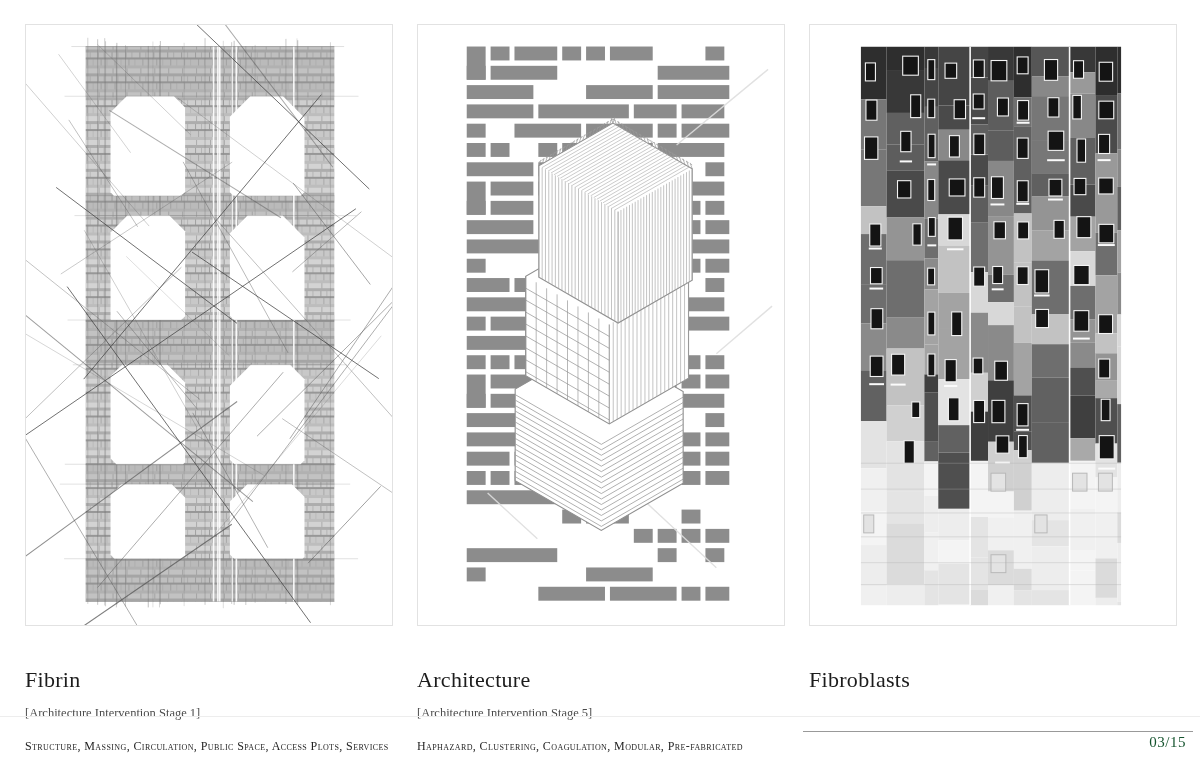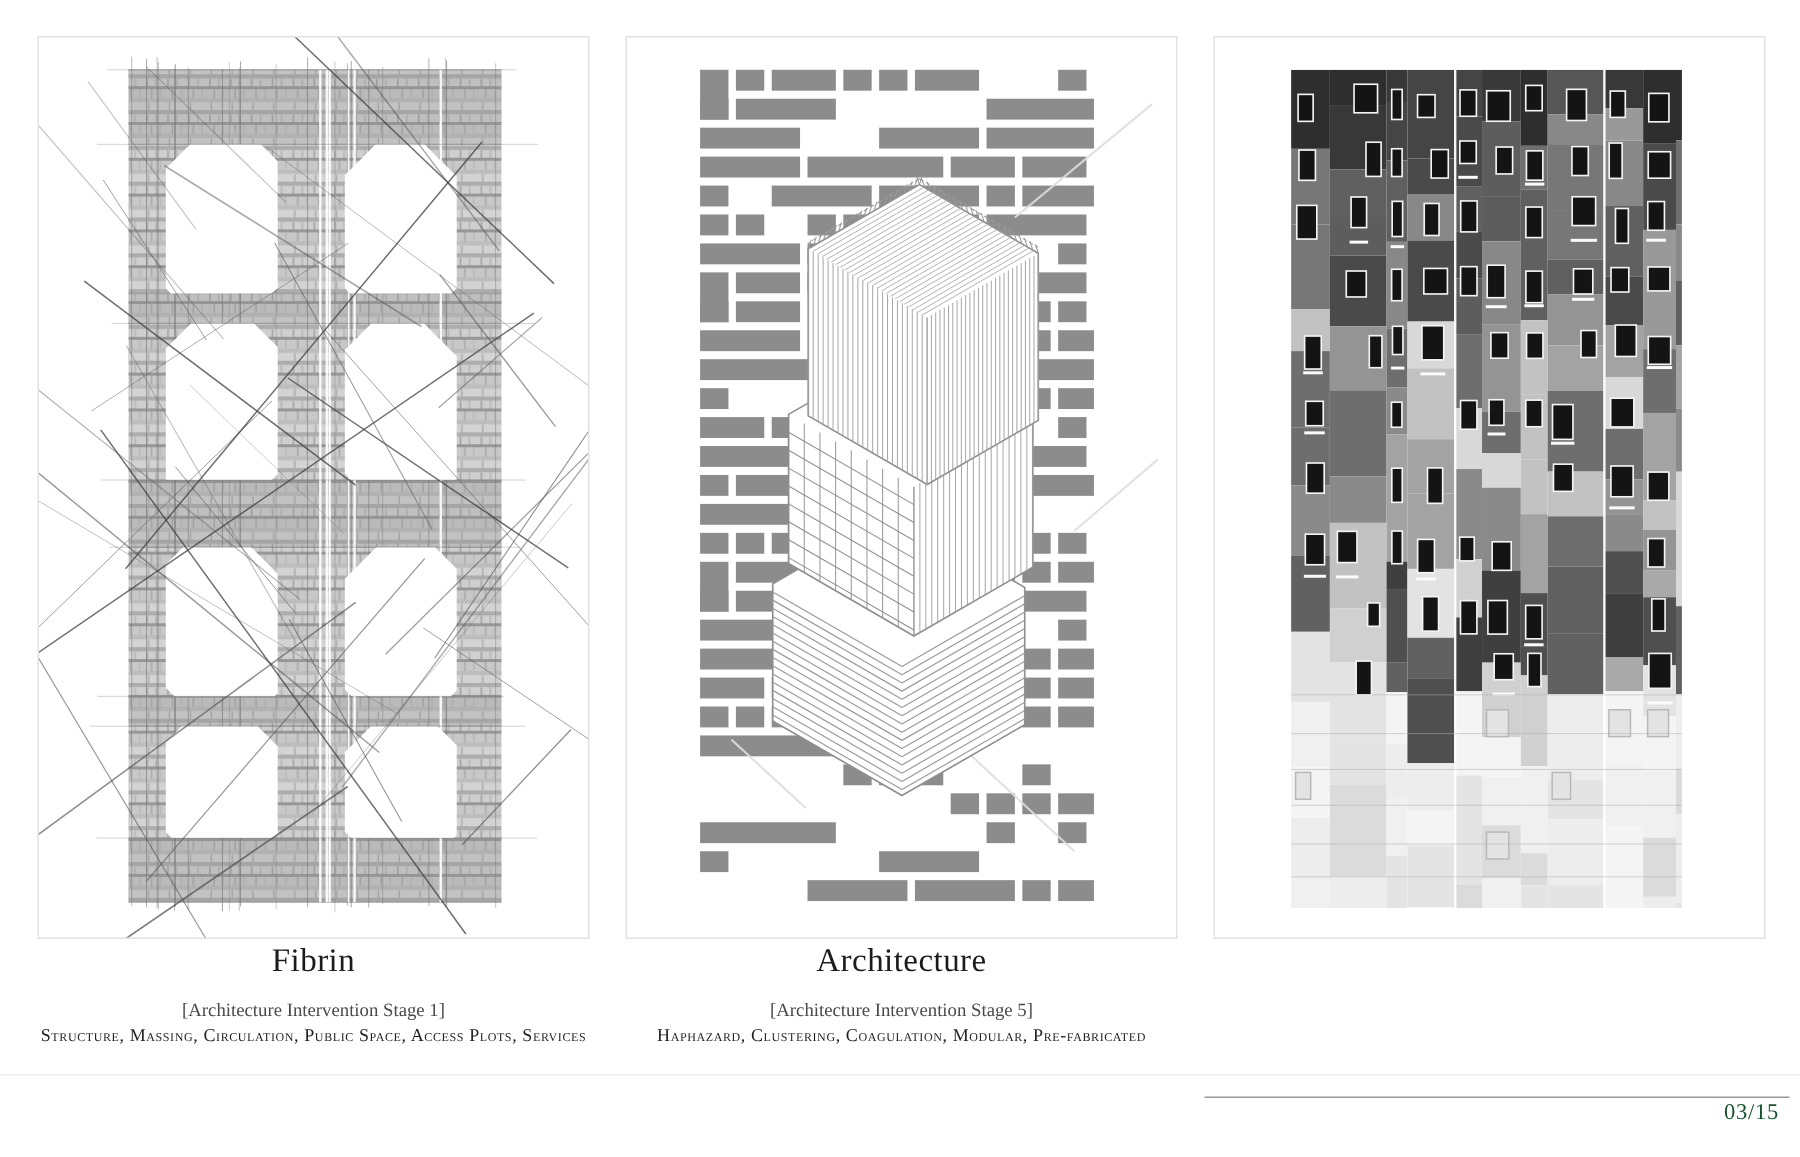--- a/index.html
+++ b/index.html
@@ -1,24 +1,24 @@
 <!DOCTYPE html>
 <html style="--panel-border: #e2e2e2; --maze-gray: #8c8c8c; --footer-rule: #999999; --faint-rule: #ededed; --ink: #1c1c1c; --stage-text: #4a4a4a; --window-dark: #141414; --line-gray: #9b9b9b;"><head>
 <meta charset="utf-8">
 <style>
   html,body{margin:0;padding:0;background:#ffffff;}
   .page{position:relative;width:1200px;height:771px;background:#fff;overflow:hidden;
         font-family:"Liberation Serif","DejaVu Serif",serif;}
   .panel-frame{position:absolute;top:24px;width:368px;height:602px;background:#fff;
         border:1px solid var(--panel-border,#e2e2e2);box-sizing:border-box;}
   .panel-frame svg{position:absolute;left:0;top:0;width:100%;height:100%;display:block;}
-  .caption{position:absolute;top:628px;width:368px;text-align:center;}
+  .caption{position:absolute;top:668px;width:368px;text-align:left;}
   .caption .title{font-size:22px;color:var(--ink,#1c1c1c);letter-spacing:.3px;line-height:1.1;}
   .caption .stage{margin-top:14px;font-size:12.5px;color:var(--stage-text,#4a4a4a);line-height:1.2;}
-  .caption .keywords{margin-top:2px;font-size:12px;font-variant:small-caps;letter-spacing:.4px;
+  .caption .keywords{margin-top:18px;font-size:12px;font-variant:small-caps;letter-spacing:.4px;
         color:#1f1f1f;line-height:1.2;}
   .faint-rule{position:absolute;left:0;top:716px;width:1200px;height:1px;background:var(--faint-rule,#ededed);}
   .footer-rule{position:absolute;left:803px;top:731px;width:390px;height:1px;background:var(--footer-rule,#999);}
   .page-number{position:absolute;top:734px;right:14px;font-size:15px;color:#14532d;letter-spacing:.5px;}
 </style>
 </head>
 <body>
 
 <div class="page">
 
@@ -774,18 +774,19 @@
           <line x1="51" y1="440" x2="313" y2="440" stroke="#b0b0b0" stroke-width="0.6" opacity="0.6"></line>
           <line x1="51" y1="466" x2="313" y2="466" stroke="#b0b0b0" stroke-width="0.6" opacity="0.6"></line>
           <line x1="51" y1="490" x2="313" y2="490" stroke="#b0b0b0" stroke-width="0.6" opacity="0.6"></line>
           <line x1="51" y1="514" x2="313" y2="514" stroke="#b0b0b0" stroke-width="0.6" opacity="0.6"></line>
           <line x1="51" y1="540" x2="313" y2="540" stroke="#b0b0b0" stroke-width="0.6" opacity="0.6"></line>
           <line x1="51" y1="562" x2="313" y2="562" stroke="#b0b0b0" stroke-width="0.6" opacity="0.6"></line>
         </g>
       </svg>
   </div>
   <div class="caption" style="left:809px;">
+    <div class="title">Fibroblasts</div>
   </div>
 
   <div class="faint-rule"></div>
   <div class="footer-rule"></div>
   <div class="page-number">03/15</div>
 </div>
 
 </body></html>

